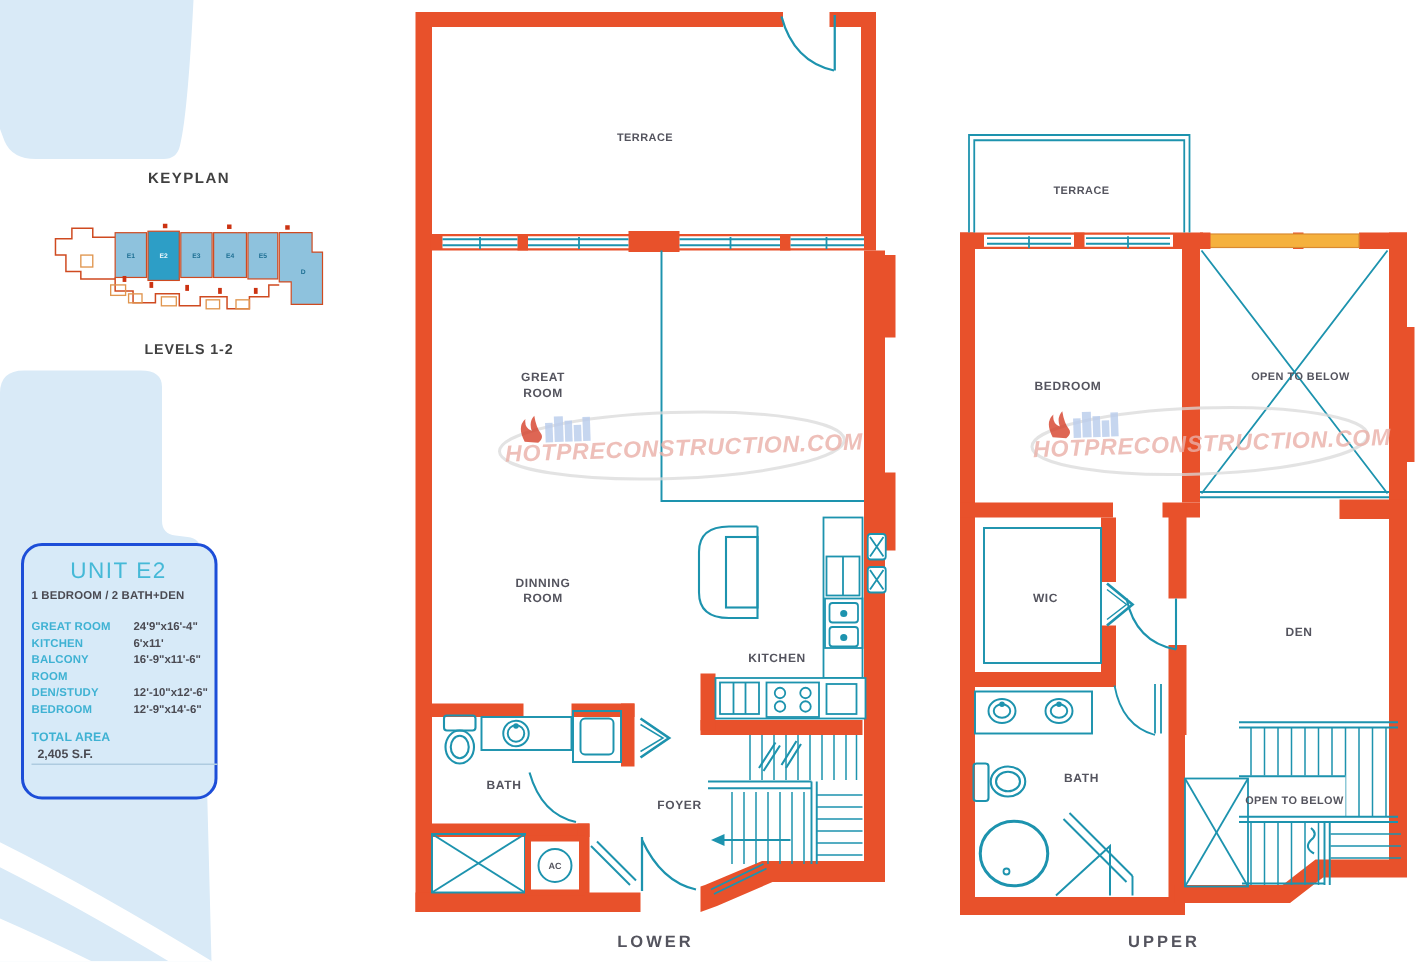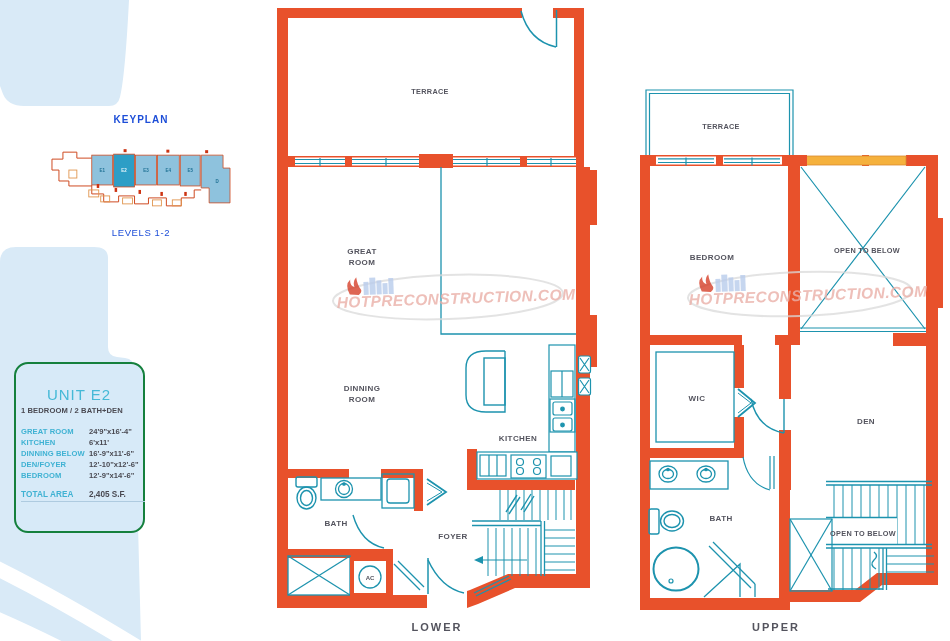--- a/index.html
+++ b/index.html
@@ -6,35 +6,35 @@
   .stage{position:relative;width:950px;height:641px;background:#fff;overflow:hidden;
          font-family:"Liberation Sans",sans-serif;}
   .stage svg{position:absolute;}
   svg text{font-family:"Liberation Sans",sans-serif;}
   .room-label{fill:#54545e;font-size:8px;font-weight:600;letter-spacing:.4px;}
   .room-label-sm{fill:#54545e;font-size:7.3px;font-weight:600;letter-spacing:.3px;}
   .plan-caption{fill:#54545e;font-size:11px;font-weight:600;letter-spacing:2px;}
   .ac-label{fill:#54545e;font-size:6px;font-weight:700;}
   .kp-unit-label{fill:#1d6f93;font-size:4.5px;font-weight:700;}
   .kp-unit-label.hl{fill:#eaf6fb;}
-  .keyplan{position:absolute;left:49px;top:114px;width:184px;text-align:center;color:#1d4ed8;}
+  .keyplan{position:absolute;left:34px;top:114px;width:184px;text-align:center;color:#404040;}
   .kp-title{font-size:10px;font-weight:700;letter-spacing:1px;}
   .kp-svg{position:static !important;margin-top:21px;}
-  .kp-levels{margin-top:9px;font-size:9.5px;font-weight:400;letter-spacing:.6px;}
+  .kp-levels{margin-top:9px;font-size:9.5px;font-weight:700;letter-spacing:.6px;}
   .panel{position:absolute;left:14px;top:362px;width:131px;height:171px;background:#d7eaf8;
-         border:2px solid #15803d;border-radius:14px;box-sizing:border-box;padding:22px 6px 0 5px;}
+         border:2px solid #1d4ed8;border-radius:14px;box-sizing:border-box;padding:8px 6px 0 5px;}
   .p-title{text-align:center;color:#45b9d7;font-size:15px;letter-spacing:1px;}
   .p-sub{color:#4a4a52;font-size:7.6px;font-weight:700;margin-top:3px;letter-spacing:.1px;}
   .rows{margin-top:11px;}
   .row{display:flex;font-size:7.6px;line-height:11px;}
   .row .lab{width:64px;text-align:left;color:#3fb2d3;font-weight:700;letter-spacing:.1px;flex:none;}
   .row .val{margin-left:4px;color:#4a4a52;font-weight:700;}
   .areas{margin-top:12px;width:118px;}
   .row.u{border-bottom:1px solid #aecbe0;padding-bottom:1px;}
-  .total-row{margin-top:8px;font-size:8.2px;width:124px;}
+  .total-row{margin-top:8px;font-size:8.2px;width:124px;flex-direction:column;}
   .total-row .lab{font-size:8.2px;}
   .wm-text{fill:#eab0a8;font-size:15.5px;font-weight:700;font-style:italic;letter-spacing:.4px;opacity:.8;}
 </style>
 </head>
 <body>
 
 <div class="stage">
 
   <svg class="bg" width="240" height="641" viewBox="0 0 240 641" style="left:0;top:0;">
     <path fill="#d9eaf7" d="M0,0 H129 C127,40 124,82 120,97 Q118,106 109,106 H24 Q8,106 3,94 L0,86 Z"></path>
@@ -94,25 +94,25 @@
     <div class="rows">
       <div class="row">
         <span class="lab">GREAT ROOM</span>
         <span class="val">24'9"x16'-4"</span>
         </div>
       <div class="row">
         <span class="lab">KITCHEN</span>
         <span class="val">6'x11'</span>
         </div>
       <div class="row">
-        <span class="lab">DINNING BELOW</span>
+        <span class="lab">BALCONY ROOM</span>
         <span class="val">16'-9"x11'-6"</span>
         </div>
       <div class="row">
-        <span class="lab">DEN/FOYER</span>
+        <span class="lab">DEN/STUDY</span>
         <span class="val">12'-10"x12'-6"</span>
         </div>
       <div class="row">
         <span class="lab">BEDROOM</span>
         <span class="val">12'-9"x14'-6"</span>
         </div>
     </div>
     <div class="row u total-row">
       <span class="lab">TOTAL AREA</span>
       <span class="val">2,405 S.F.</span>

